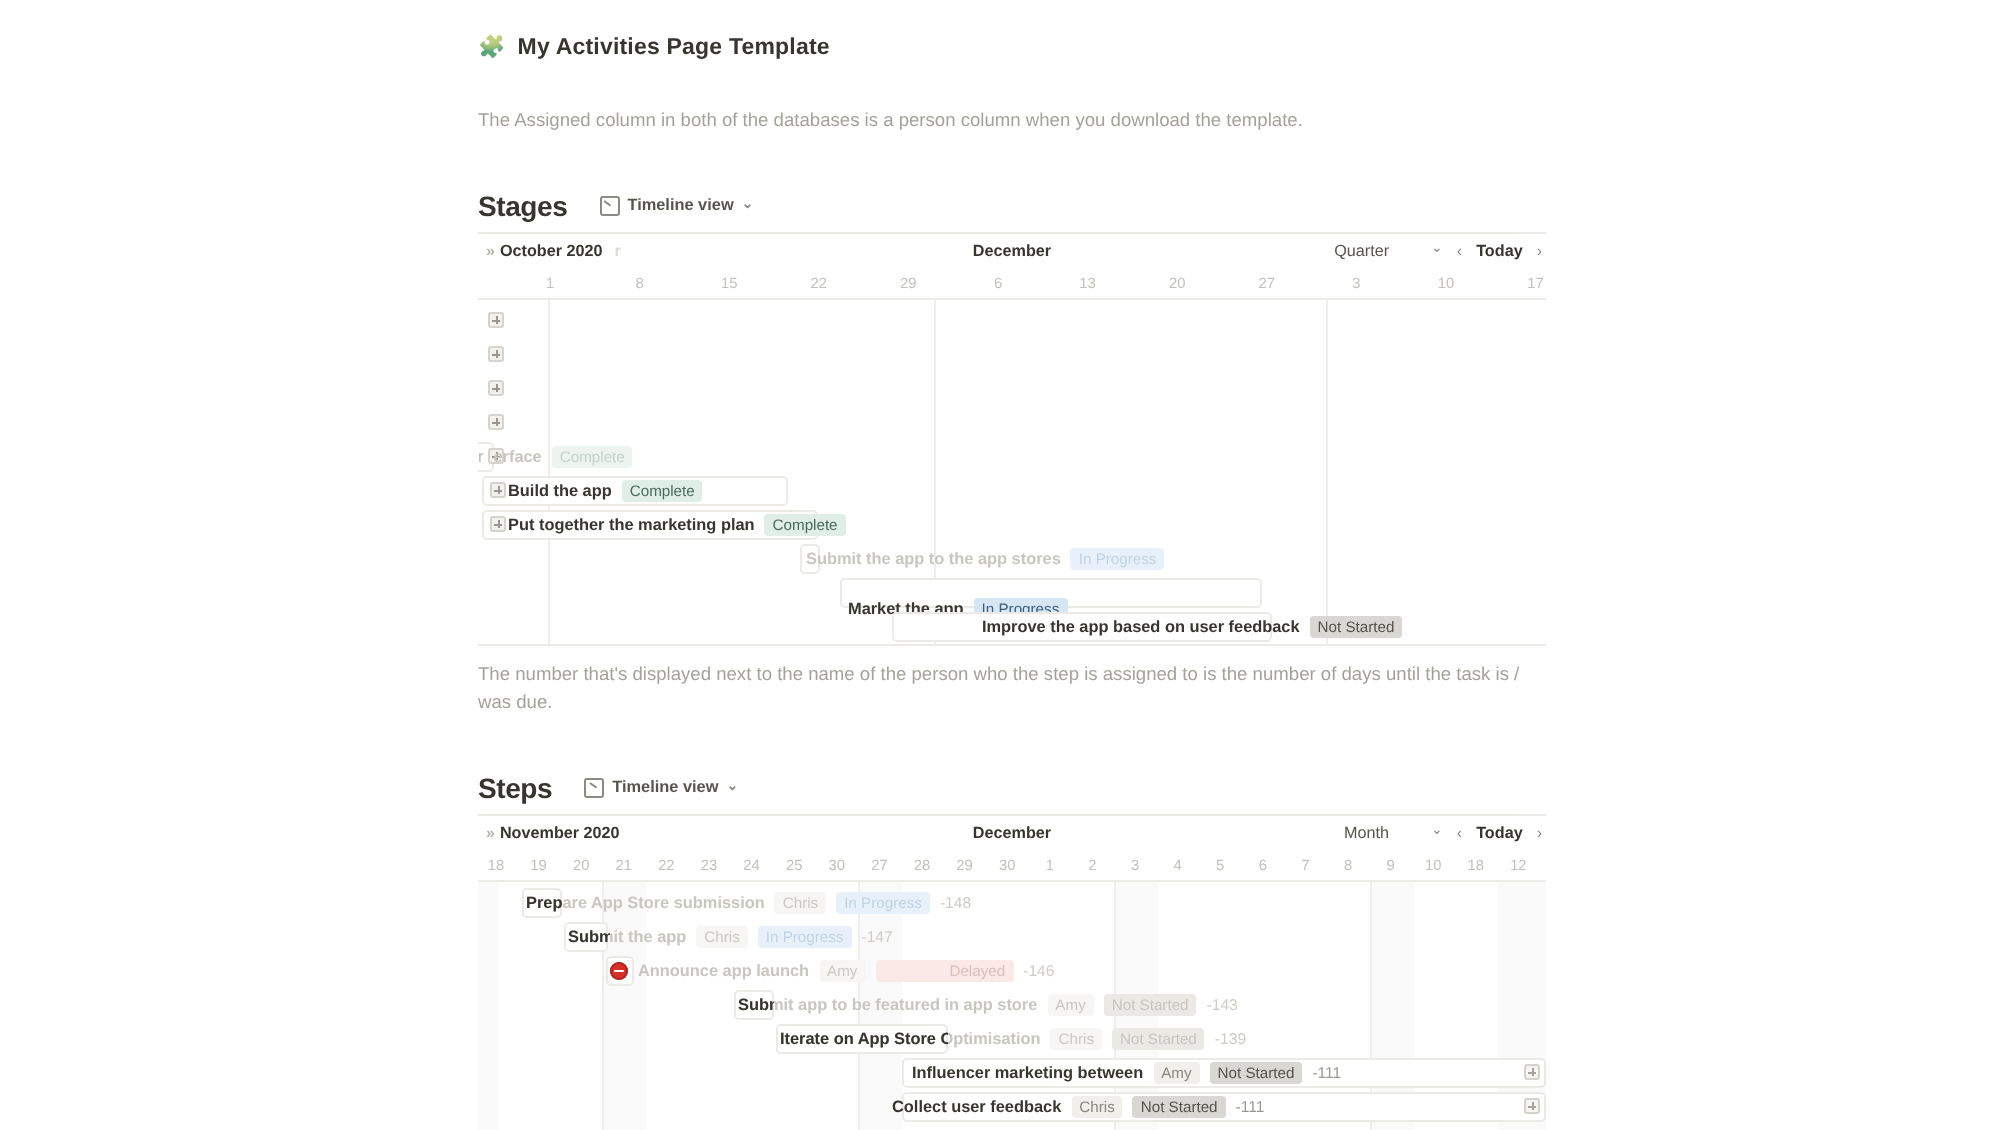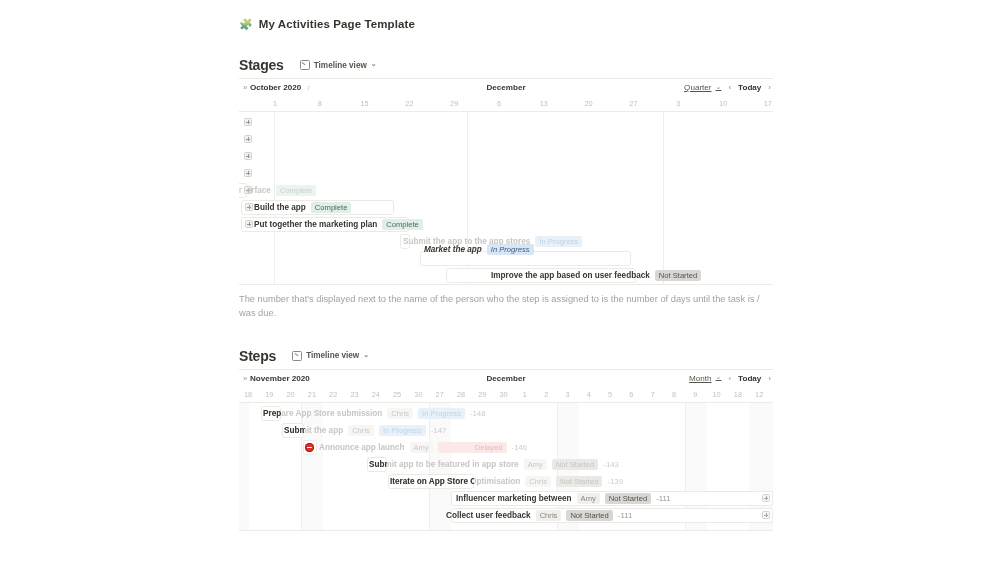--- a/index.html
+++ b/index.html
@@ -139,23 +139,22 @@
     position: absolute;
     right: 2px;
     display: flex;
     align-items: center;
     gap: 7px;
     font-size: 8.1px;
   }
   .tl-zoom {
     display: flex;
     align-items: center;
-    gap: 4px;
+    gap: 21px;
     color: #57544e;
-    text-decoration: underline;
   }
   .tl-arrow {
     color: #8d8a84;
     font-size: 8px;
   }
   .tl-today {
     font-weight: bold;
     color: #37352f;
   }
 
@@ -304,20 +303,21 @@
 </head>
 <body>
 
 <div class="page">
 
   <div class="page-title">
     <span class="title-emoji">🧩</span>
     <span>My Activities Page Template</span>
   </div>
 
+  <p class="para p1">The Assigned column in both of the databases is a person column when you download the template.</p>
 
   <div class="db-head">
     <span class="db-title">Stages</span>
     <span class="db-view">
       <span class="view-icon"></span>
       <span>Timeline view</span>
       <span class="caret">⌄</span>
     </span>
   </div>
 
@@ -383,21 +383,21 @@
         <div class="tl-content" style="left: 15px; top: 104px;">
           <span class="tl-name">Put together the marketing plan</span>
           <span class="pill complete">Complete</span>
         </div>
         <div class="tl-card" style="left: 161px; width: 10px; top: 122px;"></div>
         <div class="tl-content" style="left: 164px; top: 121px;">
           <span class="tl-name faded">Submit the app to the app stores</span>
           <span class="pill inprogress-f">In Progress</span>
         </div>
         <div class="tl-card" style="left: 181px; width: 211px; top: 139px;"></div>
-        <div class="tl-content" style="left: 185px; top: 129px; font-style: italic;">
+        <div class="tl-content" style="left: 185px; top: 146px;">
           <span class="tl-name">Market the app</span>
           <span class="pill inprogress">In Progress</span>
         </div>
         <div class="tl-card" style="left: 207px; width: 190px; top: 156px;"></div>
         <div class="tl-content" style="left: 208px; top: 155px; margin-left: 44px;">
           <span class="tl-name">Improve the app based on user feedback</span>
           <span class="pill notstarted">Not Started</span>
         </div>
       </div>
   </div>

